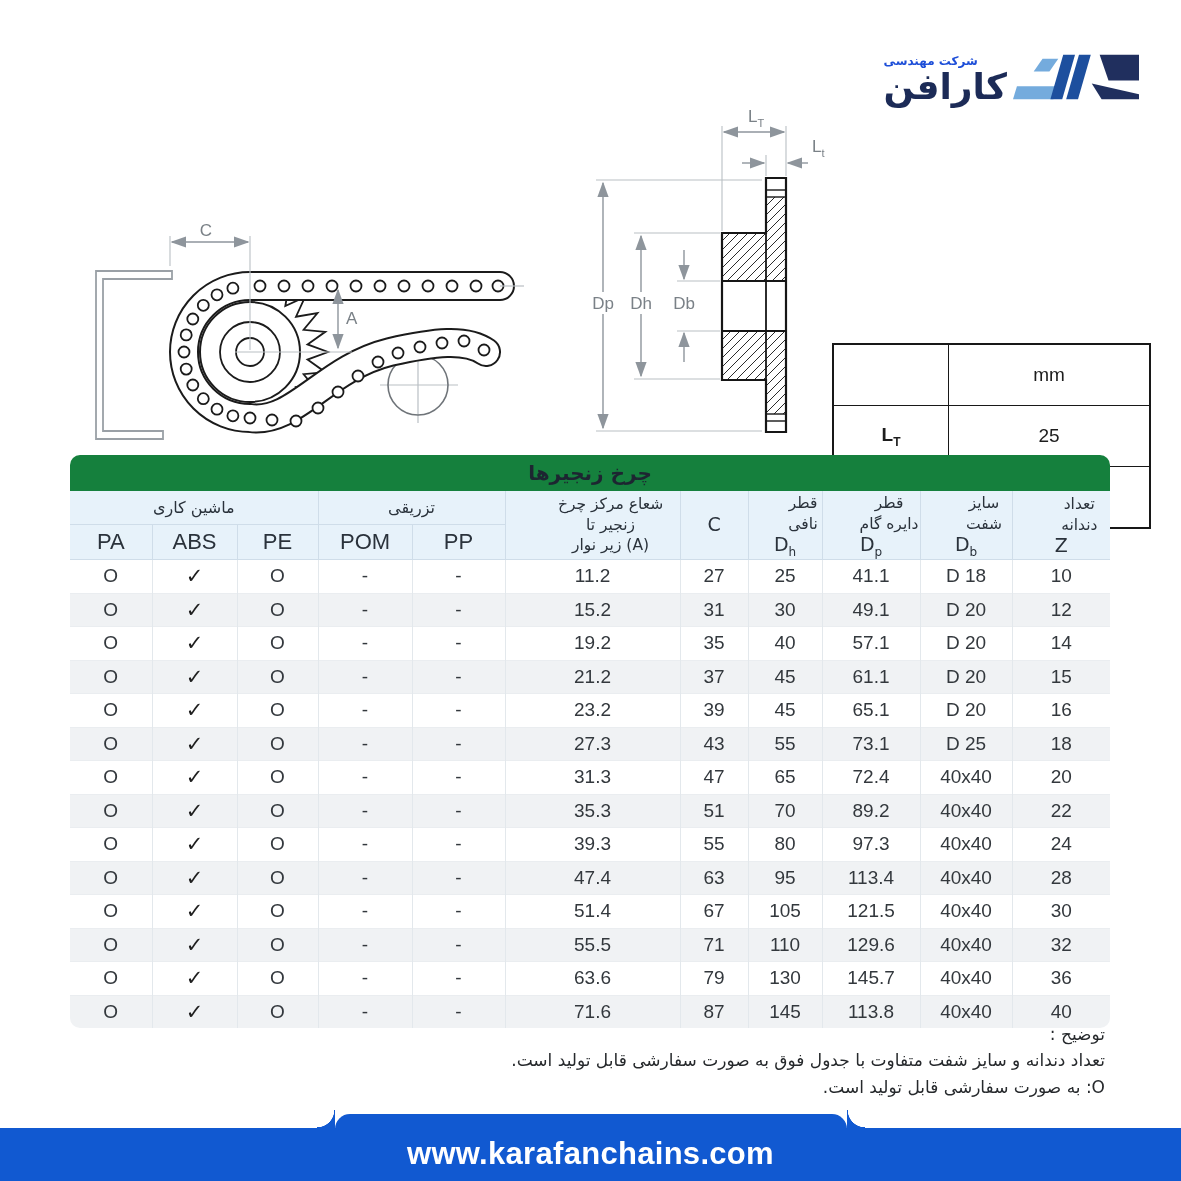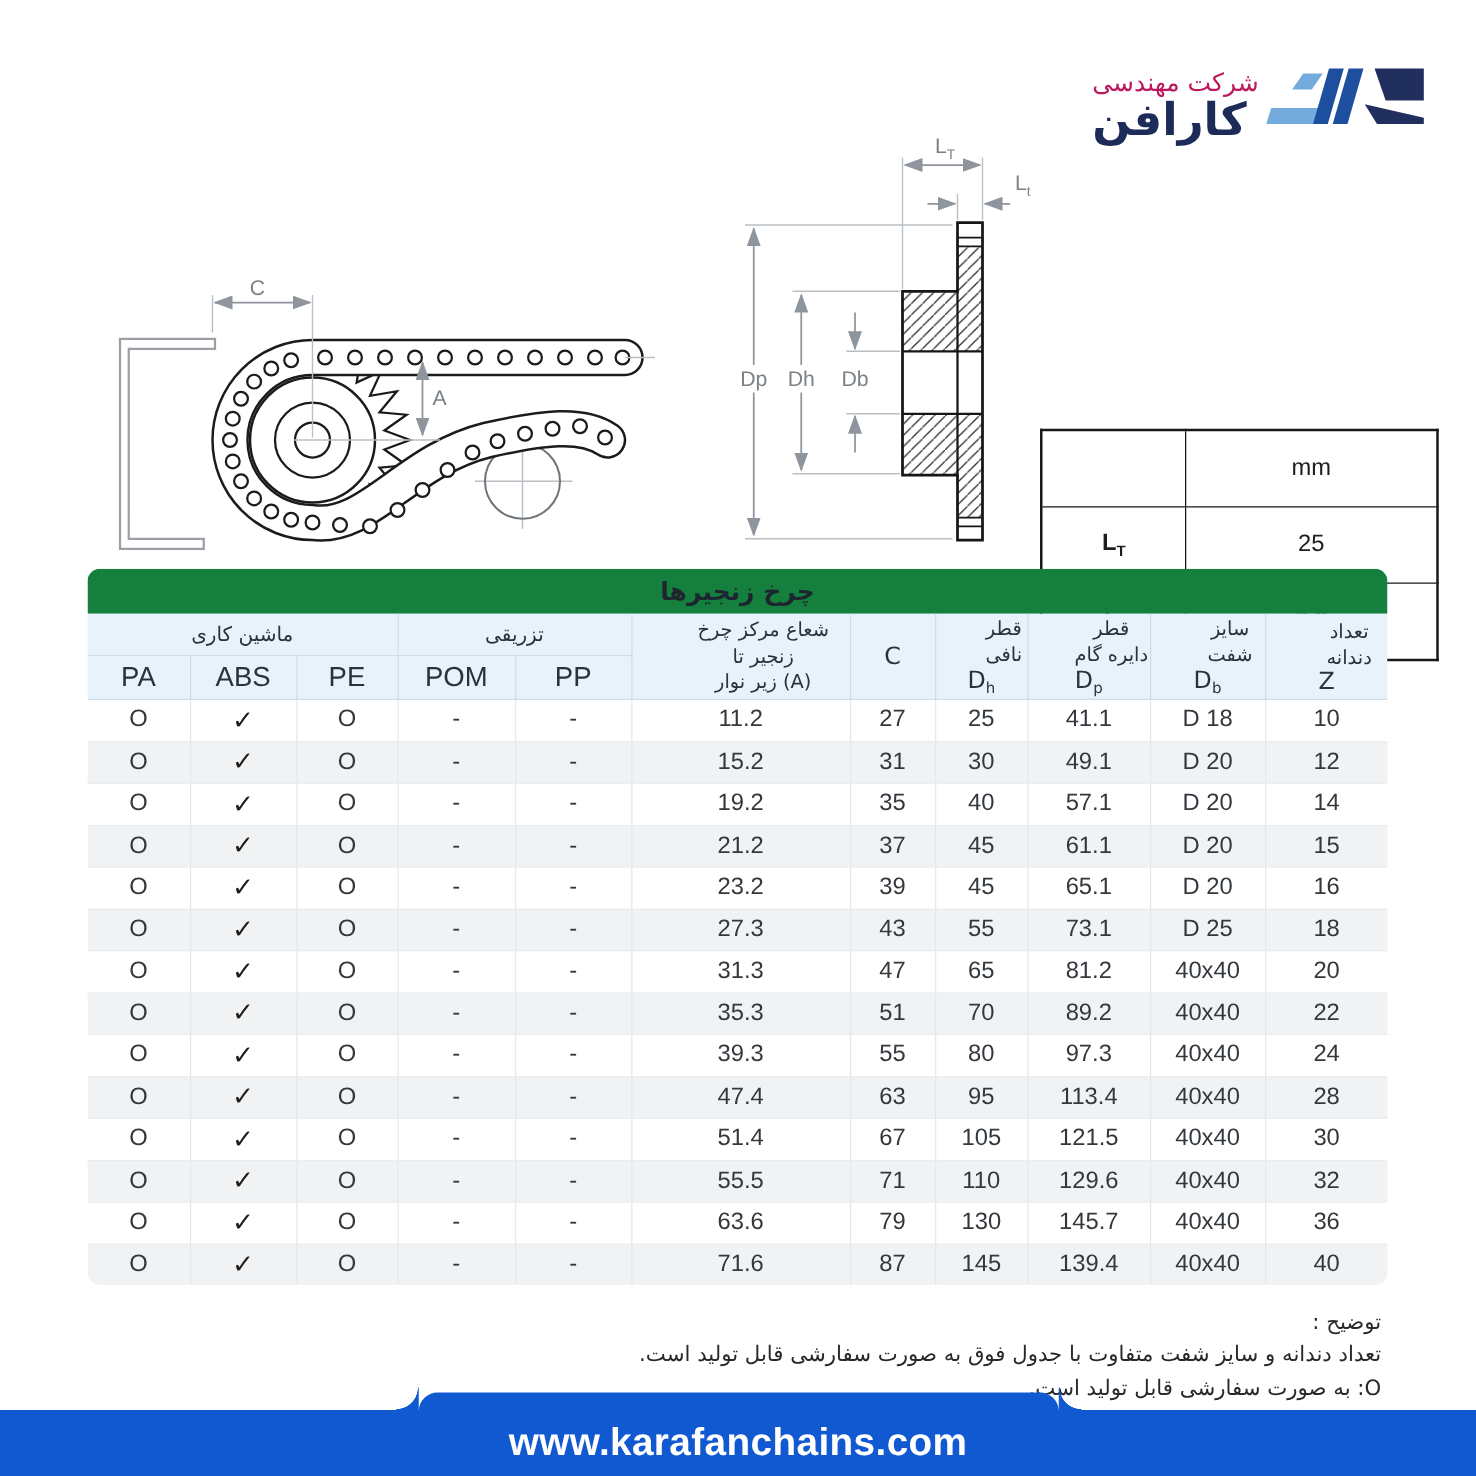--- a/index.html
+++ b/index.html
@@ -2,21 +2,21 @@
 <html lang="fa"><head>
 <meta charset="utf-8">
 <style>
   html,body{margin:0;padding:0;background:#fff;}
   #page{position:relative;width:1181px;height:1181px;background:#fff;overflow:hidden;
         font-family:"Liberation Sans",sans-serif;}
 
   
   .logo{position:absolute;top:50px;right:40px;display:flex;align-items:flex-start;gap:6px;}
   .logo-text{display:flex;flex-direction:column;align-items:flex-end;direction:rtl;padding-top:4px;}
-  .logo-line1{font-family:"DejaVu Sans",sans-serif;font-weight:normal;font-size:20px;color:#be185d;letter-spacing:0;}
+  .logo-line1{font-family:"DejaVu Sans",sans-serif;font-weight:bold;font-size:12px;color:#1d4ed8;letter-spacing:0;}
   .logo-line2{font-family:"DejaVu Sans",sans-serif;font-weight:bold;font-size:36px;color:#1c2b57;line-height:1.05;}
 
   
   .diagram-svg{position:absolute;left:0;top:90px;}
 
   
   .dim-table{position:absolute;left:832px;top:343px;border-collapse:collapse;background:#fff;}
   .dim-table td{border:1.6px solid #181818;text-align:center;height:28px;padding:16px;
                 font-size:19px;color:#1d1d1d;}
   .dim-table{border:2.6px solid #181818;}
@@ -37,21 +37,21 @@
   .dsym{font-size:19px;line-height:1;}
   .dsym sub{font-size:12px;}
   .th-two .fa{display:block;line-height:1.35;margin-left:36px;}
   .main-table tbody td{height:32.5px;text-align:center;font-size:19px;color:#33383d;
                        border-left:1px solid #e3e8ec;border-top:1px solid #eaedf0;padding:0;}
   .main-table tbody tr:nth-child(even){background:#f0f2f4;}
   .main-table tbody td.check{font-size:21px;color:#1e1e1e;}
 
   
   .notes{position:absolute;top:1021px;right:76px;direction:rtl;text-align:right;
-         font-family:"DejaVu Sans",sans-serif;font-size:17px;color:#26292c;line-height:1.55;margin-top:24px;}
+         font-family:"DejaVu Sans",sans-serif;font-size:17px;color:#26292c;line-height:1.55;}
 
   
   .bottom-strip{position:absolute;left:0;right:0;bottom:0;height:53px;background:#1159d1;}
   .bottom-tab{position:absolute;bottom:0;left:50%;transform:translateX(-50%);
               width:512px;height:67px;background:#1159d1;border-radius:15px 15px 0 0;
               display:flex;align-items:center;justify-content:center;padding-top:12px;box-sizing:border-box;}
   .bottom-tab::before{content:"";position:absolute;left:-18px;bottom:53px;width:18px;height:18px;
               background:radial-gradient(circle at 0 0, rgba(17,89,209,0) 0 17px, #1159d1 17.5px);}
   .bottom-tab::after{content:"";position:absolute;right:-18px;bottom:53px;width:18px;height:18px;
               background:radial-gradient(circle at 100% 0, rgba(17,89,209,0) 0 17px, #1159d1 17.5px);}
@@ -350,21 +350,21 @@
           </tr>
           <tr>
             <td>O</td>
             <td class="check">✓</td>
             <td>O</td>
             <td>-</td>
             <td>-</td>
             <td>31.3</td>
             <td>47</td>
             <td>65</td>
-            <td>81.2</td>
+            <td>72.4</td>
             <td>40x40</td>
             <td>20</td>
           </tr>
           <tr>
             <td>O</td>
             <td class="check">✓</td>
             <td>O</td>
             <td>-</td>
             <td>-</td>
             <td>35.3</td>
@@ -441,21 +441,21 @@
           </tr>
           <tr>
             <td>O</td>
             <td class="check">✓</td>
             <td>O</td>
             <td>-</td>
             <td>-</td>
             <td>71.6</td>
             <td>87</td>
             <td>145</td>
-            <td>139.4</td>
+            <td>113.8</td>
             <td>40x40</td>
             <td>40</td>
           </tr>
         </tbody>
     </table>
   </div>
 
   <div class="notes">
     <div>توضیح :</div>
     <div>تعداد دندانه و سایز شفت متفاوت با جدول فوق به صورت سفارشی قابل تولید است.</div>

